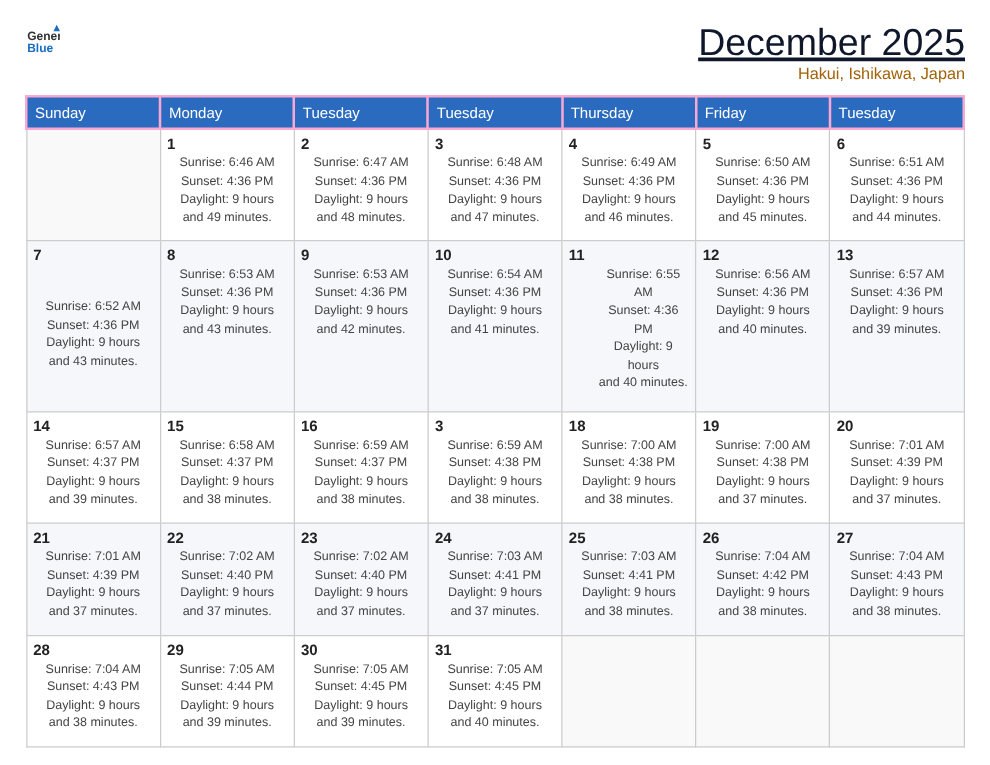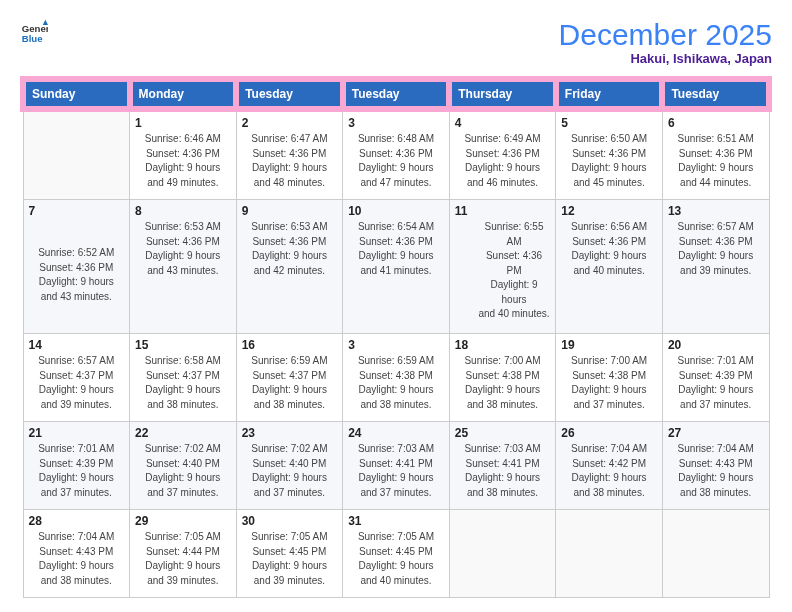--- a/index.html
+++ b/index.html
@@ -31,41 +31,41 @@
     .logo-icon {
       width: 28px;
       height: 28px;
     }
     .title-block {
       text-align: right;
     }
     .month-title {
       font-size: 30px;
       font-weight: normal;
-      color: #3b82f6;
+      color: #0f172a;
       line-height: 1.1;
+      text-decoration: underline;
     }
     .location {
       font-size: 13px;
-      color: #4c1d95;
-      font-weight: bold;
+      color: #a16207;
     }
     .calendar {
       width: 100%;
       border-collapse: collapse;
       flex: 1;
     }
     .calendar th {
       background: #2a6bbf;
       color: #fff;
       font-size: 12px;
-      font-weight: bold;
+      font-weight: normal;
       padding: 5px 6px;
       text-align: left;
-      border: 6px solid #f9a8d4;
+      border: 2px solid #f9a8d4;
     }
     .calendar td {
       border: 1px solid #ccc;
       vertical-align: top;
       padding: 4px 5px;
       font-size: 9.5px;
       color: #333;
       width: 14.28%;
       height: 78px;
     }

